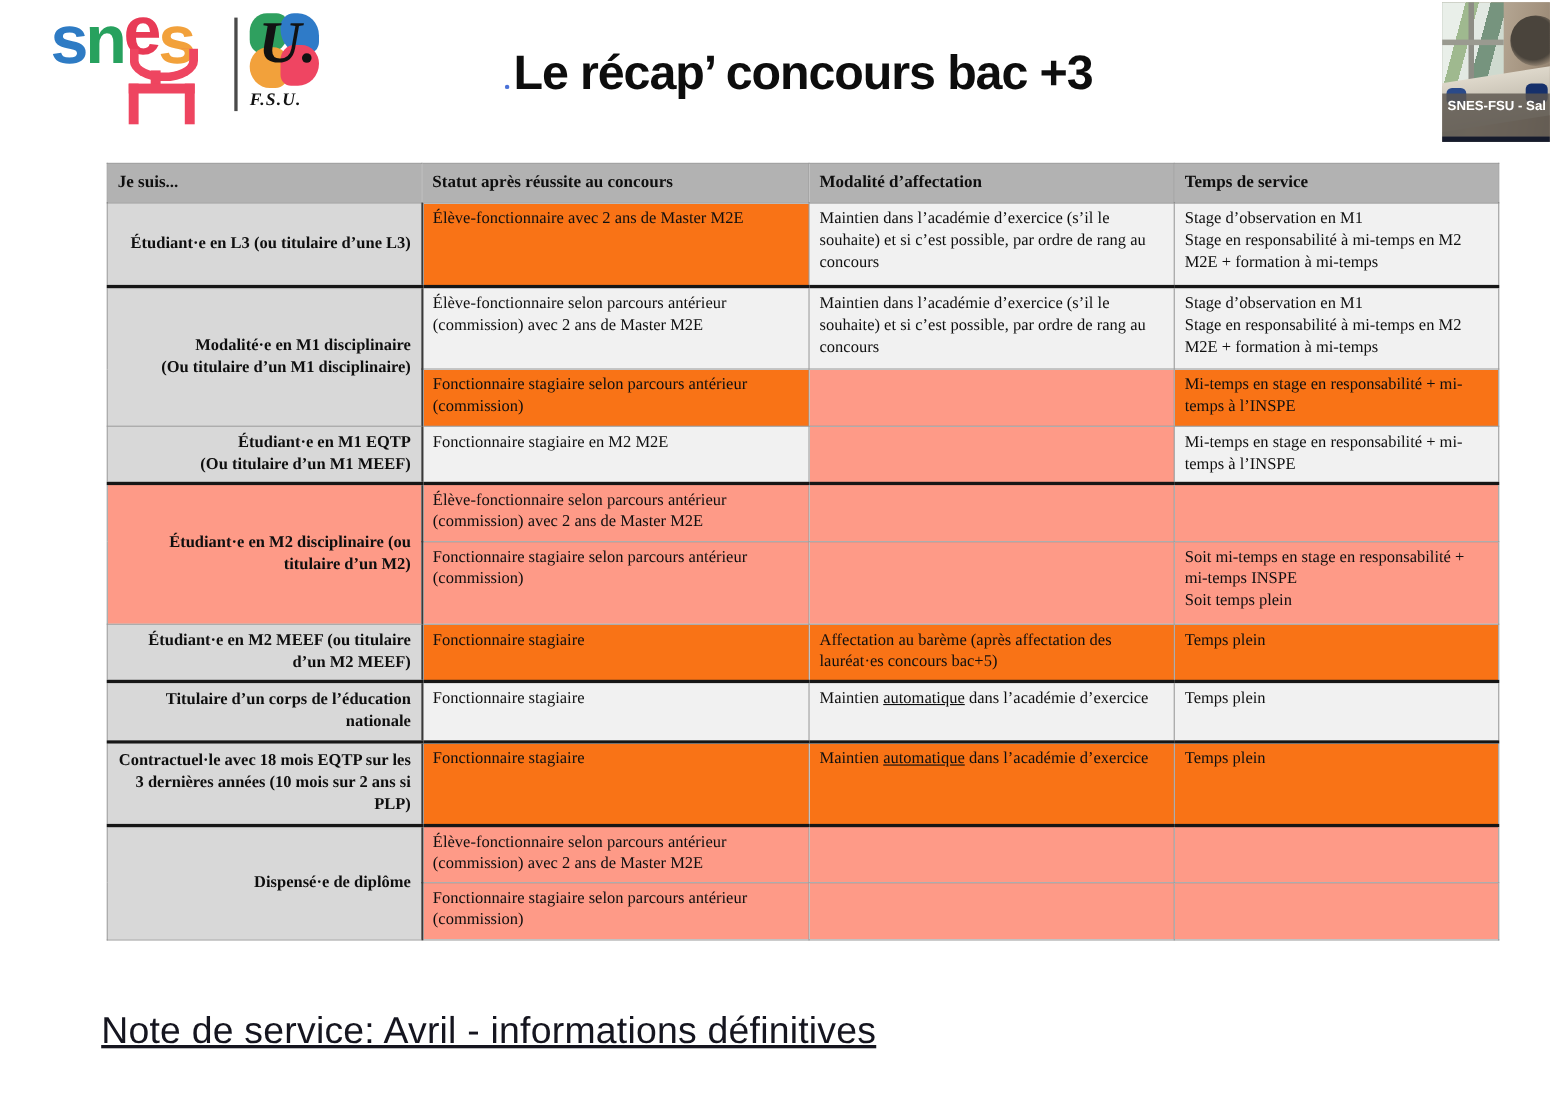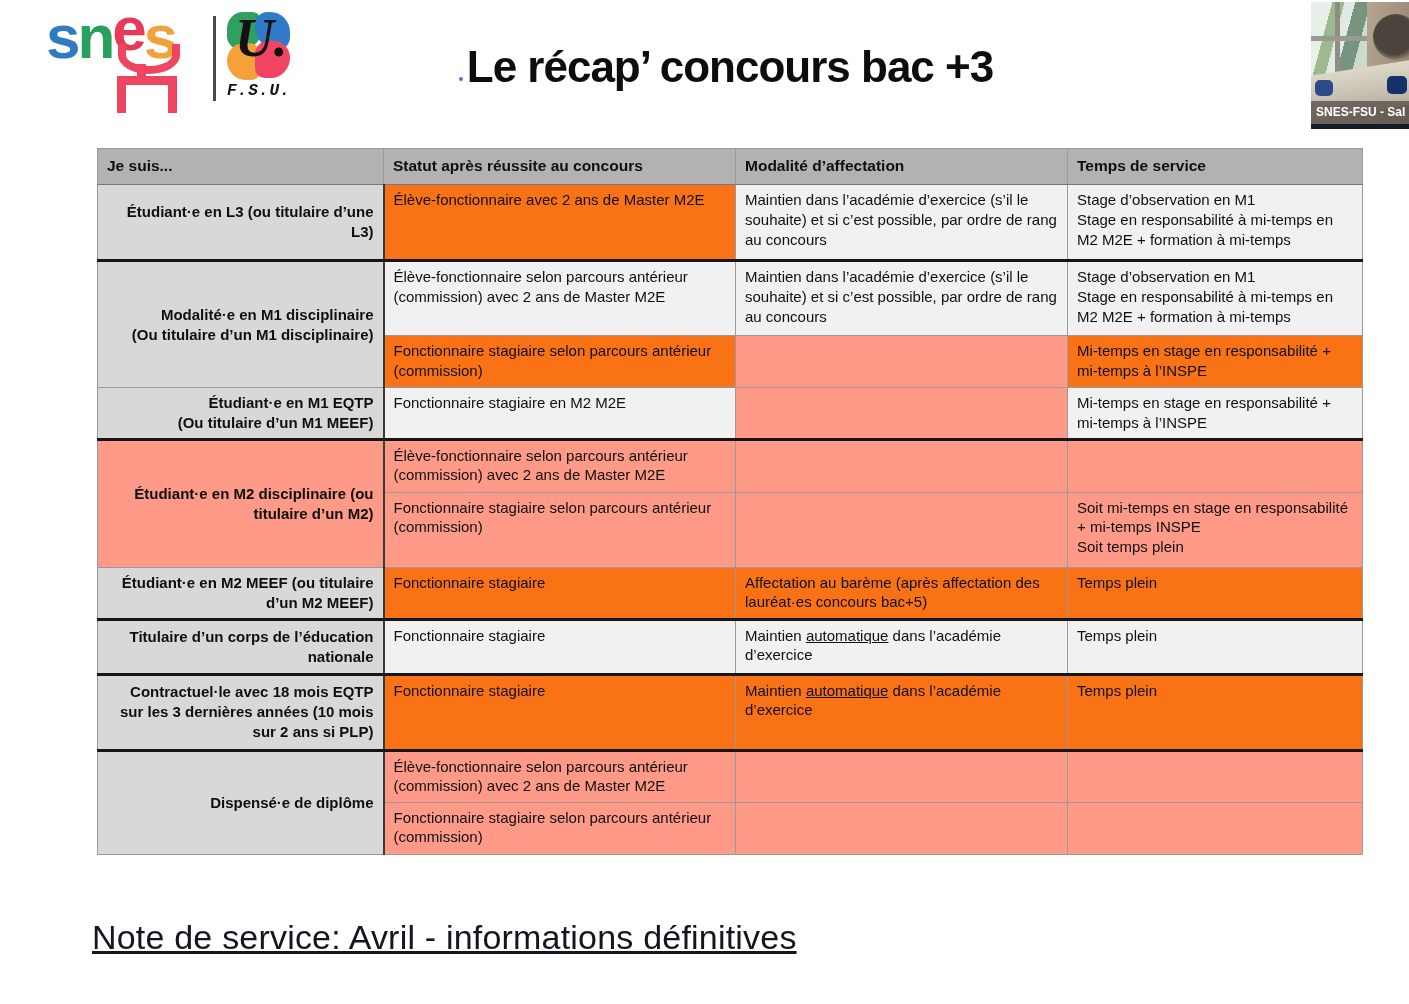--- a/index.html
+++ b/index.html
@@ -22,21 +22,21 @@
     border-top:9px solid #ee4560;border-left:9px solid #ee4560;border-right:9px solid #ee4560;}
   .logo-sep{position:absolute;left:169px;top:12px;width:3px;height:85px;background:#4a4a4a;}
   .fsu{position:absolute;left:183px;top:8px;width:64px;height:96px;}
   .patch{position:absolute;width:35px;height:37px;}
   .patch.green{left:0;top:3;background:#2fa05f;border-radius:45% 30% 55% 35%;}
   .patch.blue{left:28px;top:0;background:#2f7bc8;border-radius:35% 55% 30% 60%;}
   .patch.orange{left:0;top:31px;background:#f2a13b;border-radius:50% 40% 35% 55%;}
   .patch.red{left:28px;top:29px;background:#ef4562;border-radius:40% 50% 60% 30%;}
   .fsu-u{position:absolute;left:8px;top:-6px;font-family:"Liberation Serif",serif;
     font-style:italic;font-weight:bold;font-size:54px;color:#121212;line-height:1.2;}
-  .fsu-label{position:absolute;left:0px;top:70px;font-family:Liberation Mono, monospace;
+  .fsu-label{position:absolute;left:0px;top:70px;font-family:Liberation Serif, serif;
     font-style:italic;font-weight:bold;font-size:16px;color:#121212;letter-spacing:1px;}
   .title{position:absolute;left:400px;top:13px;width:660px;text-align:center;
     font-size:44px;font-weight:bold;color:#0d0d0d;letter-spacing:-1px;}
   .title-dot{position:absolute;left:459px;top:77px;width:4px;height:4px;background:#4a72d8;border-radius:50%;}
   
   .webcam{position:absolute;top:2px;right:0;width:98px;height:127px;overflow:hidden;background:#a99a86;}
   .wc-photo{position:absolute;left:0;top:0;right:0;bottom:5px;
     background:linear-gradient(100deg,#93a293 0%,#b8aa97 40%,#a4937f 75%,#8d7d6b 100%);}
   .wc-window{position:absolute;left:0;top:0;width:56px;height:76px;
     background:linear-gradient(105deg,#e9efe9 0 28%,#9fb98f 28% 44%,#e2e9e3 44% 58%,#76947e 58% 78%,#cfdacf 78% 100%);}
@@ -44,27 +44,27 @@
   .wc-bar-h{position:absolute;left:0;top:34px;width:56px;height:5px;background:#9a9a90;}
   .wc-person{position:absolute;right:-10px;top:12px;width:46px;height:46px;border-radius:50%;
     background:radial-gradient(circle at 45% 45%,#4a443c 0 55%,rgba(74,68,60,0) 75%);}
   .wc-table{position:absolute;left:-12px;bottom:12px;width:125px;height:44px;
     background:linear-gradient(#ded8cb,#b5aea0);transform:rotate(-9deg);border-radius:5px;}
   .wc-chair{position:absolute;background:#1f3f7a;border-radius:5px;}
   .wc-chair.c1{left:4px;bottom:28px;width:18px;height:16px;background:#2a4a8a;}
   .wc-chair.c2{left:30px;bottom:34px;width:20px;height:14px;}
   .wc-chair.c3{left:58px;bottom:38px;width:20px;height:13px;background:#16306b;}
   .wc-chair.c4{right:2px;bottom:30px;width:20px;height:18px;background:#16306b;}
-  .wc-label{position:absolute;left:0;right:0;bottom:5px;height:23px;line-height:23px;
+  .wc-label{position:absolute;left:0;right:0;bottom:5px;height:39px;line-height:23px;
     background:rgba(92,86,78,0.82);color:#fff;font-size:12px;font-weight:bold;
     padding-left:5px;white-space:nowrap;overflow:hidden;}
   .wc-strip{position:absolute;left:0;right:0;bottom:0;height:5px;background:#161b2c;}
   
   .recap-table{position:absolute;left:97px;top:148px;width:1265px;
-    border-collapse:collapse;table-layout:fixed;}
+    border-collapse:collapse;table-layout:fixed;font-family:Liberation Serif, serif;}
   .recap-table th,.recap-table td{
     border:1px solid #9a9a9a;padding:5px 9px;font-size:15px;line-height:1.32;
     vertical-align:top;text-align:left;color:#0f0f0f;overflow:hidden;}
   .recap-table th{background:#b2b2b2;font-weight:bold;font-size:15.5px;
     vertical-align:middle;padding:6px 9px;border-bottom:1px solid #777;}
   td.lbl{background:#d8d8d8;font-weight:bold;text-align:right;vertical-align:middle;
     border-right:2px solid #3a3a3a;white-space:pre-line;}
   td.w{background:#f97316;margin-left:40px;}
   td.g{background:#f1f1f1;}
   td.salmon{background:#fe9a87;}

